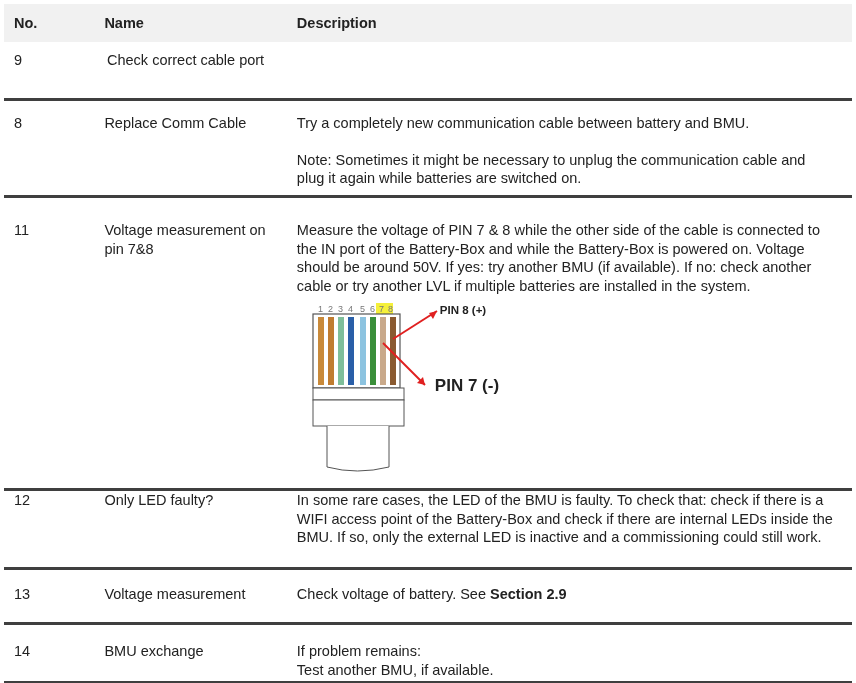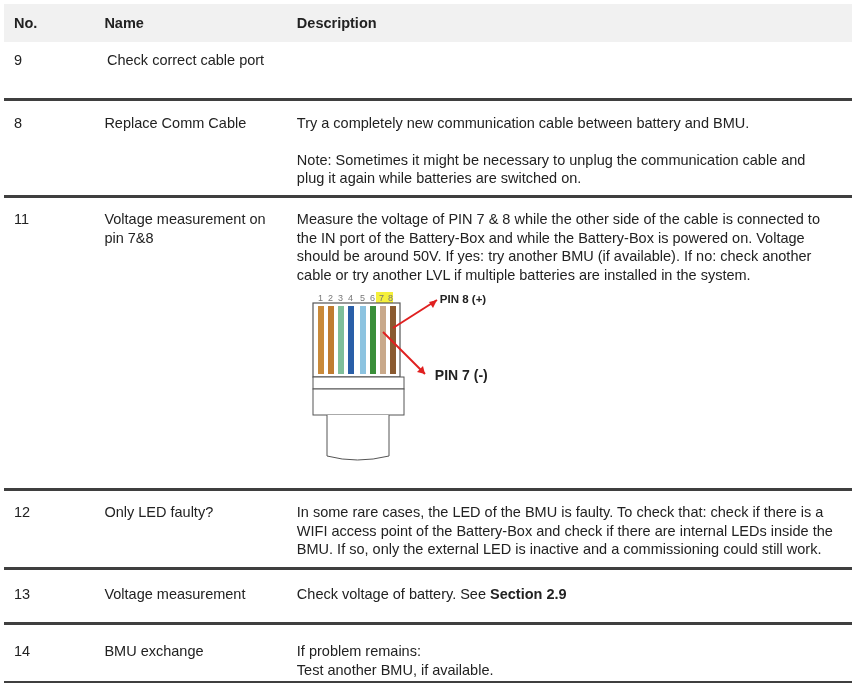--- a/index.html
+++ b/index.html
@@ -34,21 +34,21 @@
     <div class="c1 cell">8</div>
     <div class="c2 cell">Replace Comm Cable</div>
     <div class="c3 cell">
       <p class="p">Try a completely new communication cable between battery and BMU.</p>
       <div class="gap"></div>
       <p class="p">Note: Sometimes it might be necessary to unplug the communication cable and</p>
       <p class="p">plug it again while batteries are switched on.</p>
     </div>
   </div>
 
-  <div class="row" style="height:293px;padding-top:12px;">
+  <div class="row" style="height:293px;padding-top:23px;">
     <div class="c1 cell">11</div>
     <div class="c2 cell">
       <p class="p">Voltage measurement on</p>
       <p class="p">pin 7&amp;8</p>
     </div>
     <div class="c3 cell">
       <p class="p">Measure the voltage of PIN 7 &amp; 8 while the other side of the cable is connected to</p>
       <p class="p">the IN port of the Battery-Box and while the Battery-Box is powered on. Voltage</p>
       <p class="p">should be around 50V. If yes: try another BMU (if available). If no: check another</p>
       <p class="p">cable or try another LVL if multiple batteries are installed in the system.</p>
@@ -78,26 +78,26 @@
           </g>
           <rect x="16" y="91" width="91" height="12" fill="#fff" stroke="#555"></rect>
           <rect x="16" y="103" width="91" height="26" fill="#fff" stroke="#555"></rect>
           <path d="M30 129 L30 170 Q60 178 92 170 L92 129" fill="#fff" stroke="#555"></path>
           <line x1="96" y1="42" x2="140" y2="14" stroke="#e02020" stroke-width="2"></line>
           <polygon points="140,14 132,16 136,22" fill="#e02020"></polygon>
           <line x1="86" y1="46" x2="128" y2="88" stroke="#e02020" stroke-width="2"></line>
           <polygon points="128,88 120,86 126,80" fill="#e02020"></polygon>
         </svg>
         <span style="position:absolute;left:143px;top:4px;font-size:11.5px;font-weight:bold;">PIN 8 (+)</span>
-        <span style="position:absolute;left:138px;top:80px;font-size:14px;font-weight:bold;">PIN 7 (-)</span>
+        <span style="position:absolute;left:138px;top:80px;font-size:17px;font-weight:bold;">PIN 7 (-)</span>
       </div>
     </div>
   </div>
 
-  <div class="row" style="height:79px;padding-top:12px;">
+  <div class="row" style="height:79px;">
     <div class="c1 cell">12</div>
     <div class="c2 cell">Only LED faulty?</div>
     <div class="c3 cell">
       <p class="p">In some rare cases, the LED of the BMU is faulty. To check that: check if there is a</p>
       <p class="p">WIFI access point of the Battery-Box and check if there are internal LEDs inside the</p>
       <p class="p">BMU. If so, only the external LED is inactive and a commissioning could still work.</p>
     </div>
   </div>
 
   <div class="row" style="height:55px;padding-top:15px;">

